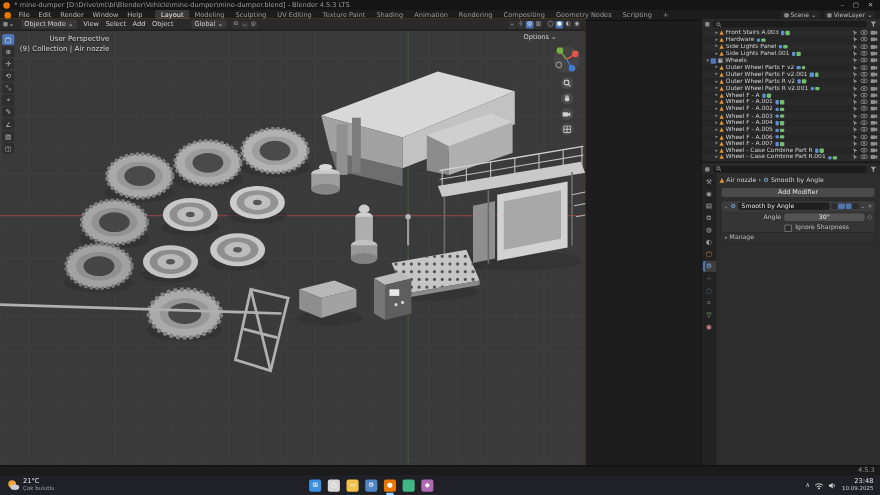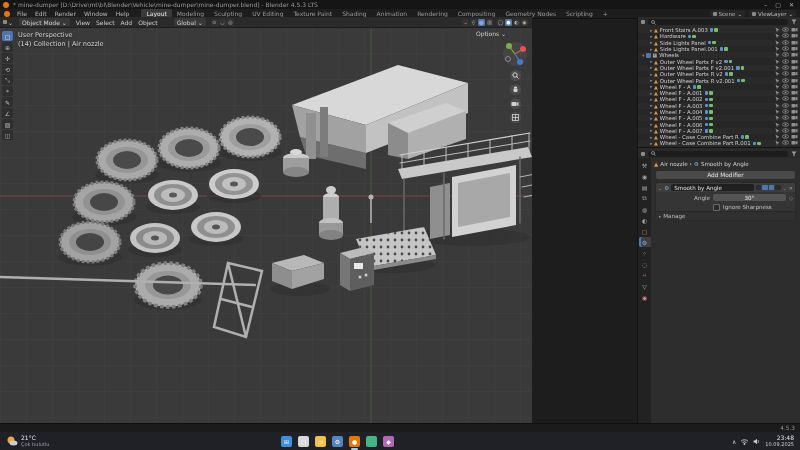--- a/index.html
+++ b/index.html
@@ -16,21 +16,21 @@
           font-size:6px;color:#b9b9b9;border-bottom:1px solid #101010;}
   #topbar .blogo2{width:6px;height:6px;border-radius:50%;background:#ea7600;margin:0 3px 0 4px;}
   .menuitem{padding:0 4px;cursor:default;}
   .tabs{display:flex;margin-left:8px;}
   .tab{padding:1px 5px;border-radius:2px 2px 0 0;color:#9a9a9a;white-space:nowrap;}
   .tab.active{background:#3a3a3a;color:#eaeaea;}
   .sceneblock{margin-left:auto;display:flex;align-items:center;gap:4px;padding-right:4px;font-size:5.5px;color:#bdbdbd;}
   .scenesel{display:flex;align-items:center;gap:2px;background:#262626;border-radius:2px;padding:0 3px;height:7px;}
   .dot-ic{width:4px;height:4px;border-radius:1px;background:#8a8a8a;display:inline-block;}
   
-  #viewport{top:17px;left:0;width:532px;bottom:26px;background:#a16207;overflow:hidden;}
+  #viewport{top:17px;left:0;width:532px;bottom:26px;background:#a16207;overflow:hidden;text-align:right;}
   #vheader{top:0;left:0;right:0;height:10px;background:#2a2a2a;display:flex;align-items:center;
            font-size:6px;color:#cfcfcf;border-bottom:1px solid #1e1e1e;position:absolute;z-index:5;}
   #vheader .hbtn{padding:0 3px;display:flex;align-items:center;gap:1px;}
   #vheader .modesel{background:#383838;border-radius:2px;height:8px;display:flex;align-items:center;padding:0 3px;margin:0 3px;}
   #vheader .sep{flex:0 0 10px;}
   .minicluster{display:flex;gap:1px;margin:0 2px;}
   .mbtn{width:7px;height:7px;border-radius:1px;background:#333;display:flex;align-items:center;
         justify-content:center;font-size:5px;color:#b5b5b5;}
   .mbtn.on{background:#4f76b3;color:#fff;}
   #vcanvas{position:absolute;top:10px;left:0;right:0;bottom:0;}
@@ -395,21 +395,21 @@
       <div class="tbtn">⤡</div>
       <div class="tbtn">⌖</div>
       <div class="tbtn">✎</div>
       <div class="tbtn">∠</div>
       <div class="tbtn">▧</div>
       <div class="tbtn">◫</div>
     </div>
 
   <div id="vpinfo">
     <div>User Perspective</div>
-    <div>(14) Collection | Air nozzle</div>
+    <div>(9) Collection | Air nozzle</div>
   </div>
 
   <div id="vopts">
     <span>Options</span> ⌄
   </div>
 
   <div id="vnav">
     <svg width="26" height="26">
       <circle cx="13" cy="13" r="12" fill="rgba(255,255,255,0.05)"></circle>
       <line x1="13" y1="13" x2="21" y2="8" stroke="#e0564e" stroke-width="1.2"></line>

